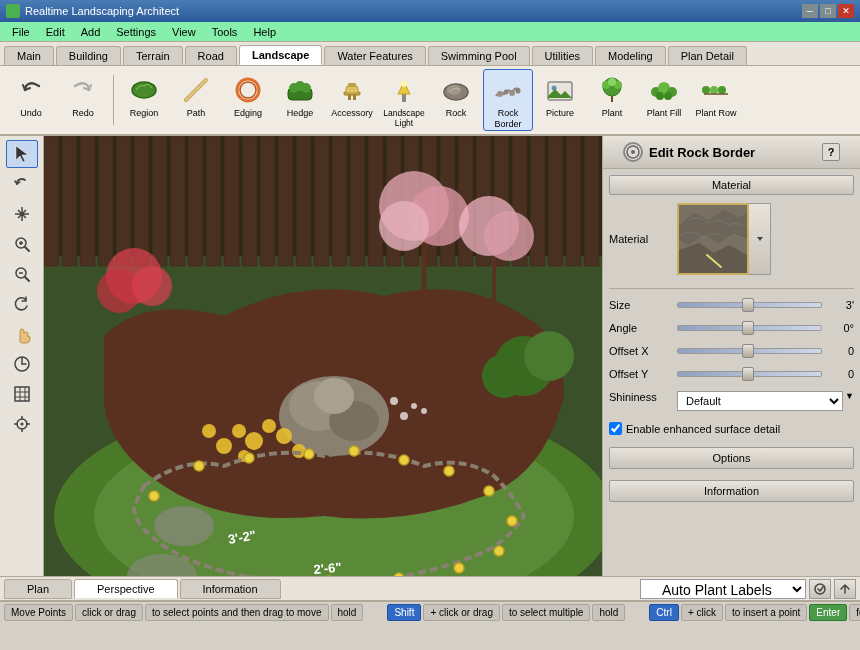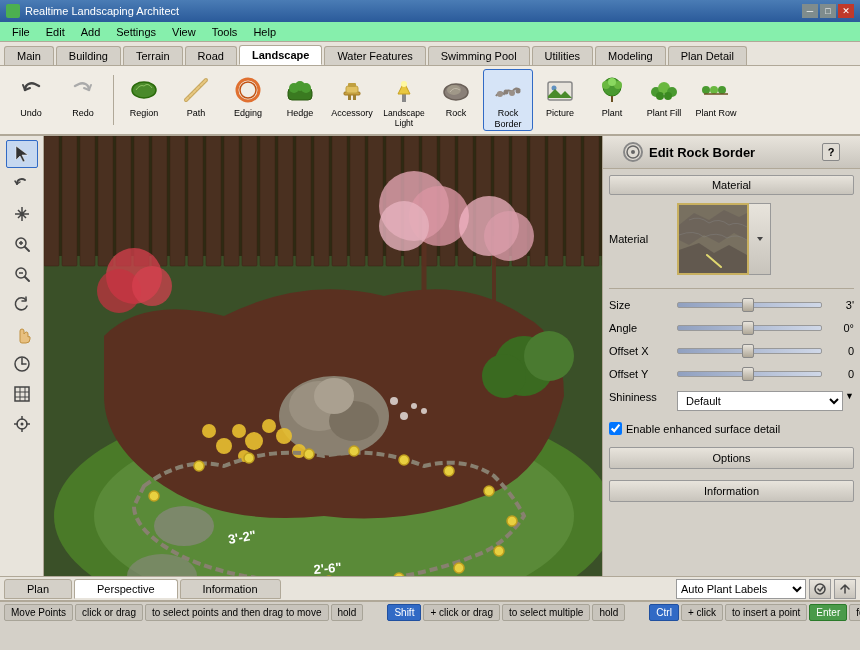--- a/index.html
+++ b/index.html
@@ -74,21 +74,21 @@
     .checkbox-row input { cursor: pointer; }
 
     .panel-btn { background: linear-gradient(to bottom, #e8e4dc, #c8c4bc); border: 1px solid #999; padding: 4px 8px; text-align: center; font-size: 11px; cursor: pointer; border-radius: 2px; margin-bottom: 3px; }
 
     
     #bottomtabs { height: 24px; background: #e8e4dc; border-top: 1px solid #b0a898; display: flex; align-items: center; padding: 0 4px; }
     .bottom-tab { padding: 3px 22px; font-size: 11px; cursor: pointer; background: #d4d0c8; border: 1px solid #b0a898; border-radius: 3px 3px 0 0; margin-right: 2px; color: #000; }
     .bottom-tab.active { background: #fff; border-bottom: 1px solid #e8e4dc; }
     .bottom-spacer { flex: 1; }
     .bottom-select-area { display: flex; align-items: center; gap: 3px; }
-    .bottom-dropdown { height: 20px; background: white; border: 1px solid #999; font-size: 11px; padding: 1px 0; min-width: 130px; }
+    .bottom-dropdown { height: 20px; background: white; border: 1px solid #999; font-size: 14px; padding: 1px 17px; min-width: 130px; }
     .bottom-icon-btn { width: 22px; height: 20px; background: linear-gradient(to bottom, #e8e4dc, #c8c4bc); border: 1px solid #999; display: flex; align-items: center; justify-content: center; cursor: pointer; font-size: 11px; }
 
     
     #statusbar { height: 22px; background: #d4d0c8; border-top: 2px solid #b0a898; display: flex; align-items: center; padding: 0 4px; font-size: 10px; overflow: hidden; }
     .status-item { padding: 2px 6px; background: #c8c4bc; border: 1px solid #a8a498; border-radius: 2px; margin-right: 2px; white-space: nowrap; }
     .status-item.highlight { background: #316ac5; color: white; border-color: #2050a0; margin-left: 22px; }
     .status-item.green { background: #4a9a4a; color: white; border-color: #2a7a2a; }
 
     
     svg { display: block; }

